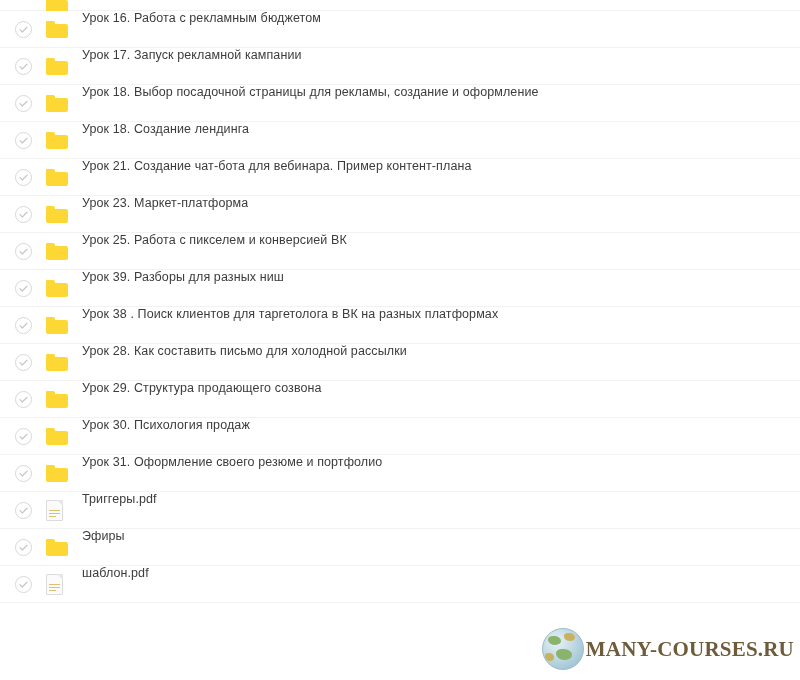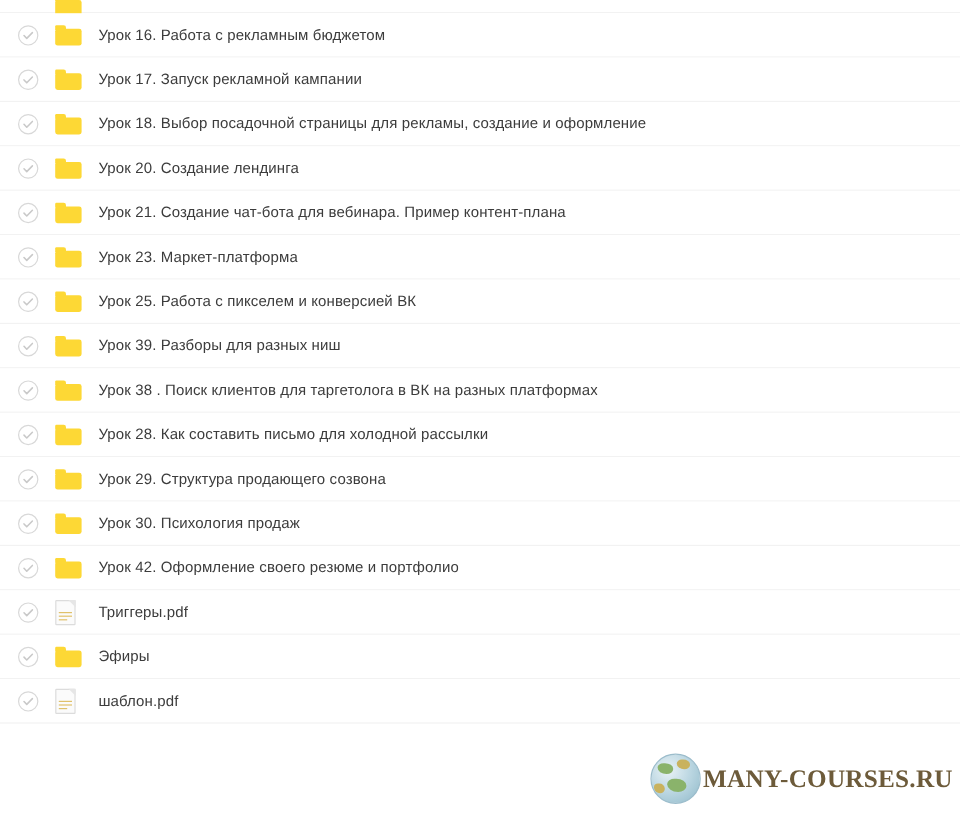--- a/index.html
+++ b/index.html
@@ -17,21 +17,20 @@
   .file-list {
     position: absolute;
     top: 0;
     left: 0;
     width: 800px;
   }
   .row {
     position: relative;
     height: 37px;
     display: flex;
-    align-items: center;
     border-bottom: 1px solid #f2f2f2;
     background: #ffffff;
     box-sizing: border-box;
   }
   .row.partial {
     height: 11px;
     border-bottom: 1px solid #f2f2f2;
   }
   .check-cell {
     width: 46px;
@@ -231,21 +230,21 @@
             <polyline points="2,5.6 4.3,8 9,3.2" fill="none" stroke="#c9c9c9" stroke-width="1.3" stroke-linecap="round" stroke-linejoin="round"></polyline>
           </svg>
         </div>
       </div>
       <div class="icon-cell">
         <div class="folder-ico">
           <div class="tab"></div>
           <div class="body"></div>
         </div>
       </div>
-      <div class="name">Урок 20. Создание лендинга</div>
+      <div class="name">Урок 18. Создание лендинга</div>
     </div>
     <div class="row">
       <div class="check-cell">
         <div class="check">
           <svg width="11" height="11" viewBox="0 0 11 11">
             <polyline points="2,5.6 4.3,8 9,3.2" fill="none" stroke="#c9c9c9" stroke-width="1.3" stroke-linecap="round" stroke-linejoin="round"></polyline>
           </svg>
         </div>
       </div>
       <div class="icon-cell">
@@ -375,21 +374,21 @@
             <polyline points="2,5.6 4.3,8 9,3.2" fill="none" stroke="#c9c9c9" stroke-width="1.3" stroke-linecap="round" stroke-linejoin="round"></polyline>
           </svg>
         </div>
       </div>
       <div class="icon-cell">
         <div class="folder-ico">
           <div class="tab"></div>
           <div class="body"></div>
         </div>
       </div>
-      <div class="name">Урок 42. Оформление своего резюме и портфолио</div>
+      <div class="name">Урок 31. Оформление своего резюме и портфолио</div>
     </div>
     <div class="row">
       <div class="check-cell">
         <div class="check">
           <svg width="11" height="11" viewBox="0 0 11 11">
             <polyline points="2,5.6 4.3,8 9,3.2" fill="none" stroke="#c9c9c9" stroke-width="1.3" stroke-linecap="round" stroke-linejoin="round"></polyline>
           </svg>
         </div>
       </div>
       <div class="icon-cell">

